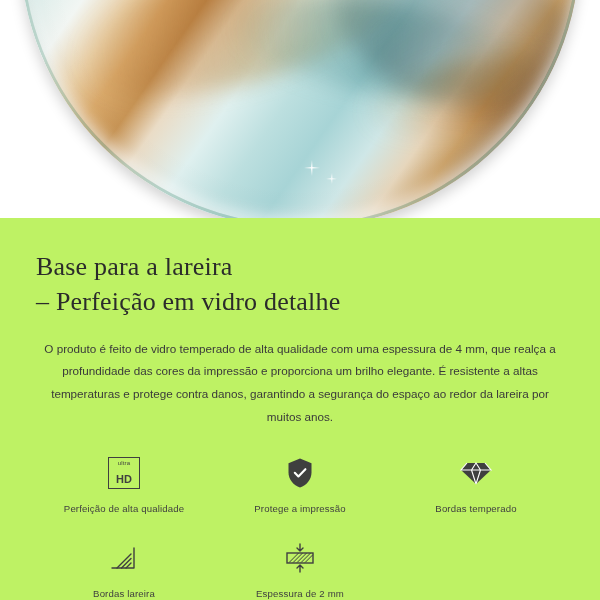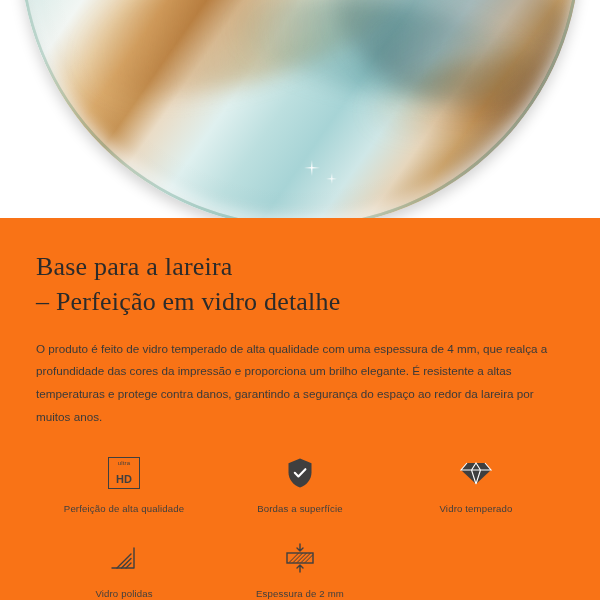--- a/index.html
+++ b/index.html
@@ -10,21 +10,21 @@
     width: 600px;
     height: 600px;
     background: #ffffff;
     font-family: "Liberation Sans", sans-serif;
     overflow: hidden;
   }
   .page {
     position: relative;
     width: 600px;
     height: 600px;
-    background: #f97316;
+    background: #bef264;
   }
 
   
   .hero {
     position: relative;
     width: 600px;
     height: 218px;
     overflow: hidden;
     background: #ffffff;
   }
@@ -107,20 +107,21 @@
     letter-spacing: .2px;
   }
   .headline .l2 { display: block; }
   .body-text {
     font-family: "Liberation Sans", sans-serif;
     font-size: 11.7px;
     line-height: 1.95;
     color: #3a3a3a;
     margin: 0 0 6px 0;
     max-width: 534px;
+    text-align: center;
   }
 
   
   .features {
     margin-top: 18px;
     display: grid;
     grid-template-columns: repeat(3, 1fr);
     row-gap: 10px;
   }
   .feature {
@@ -203,41 +204,41 @@
         <div class="cap">Perfeição de alta qualidade</div>
       </div>
 
       <div class="feature">
         <div class="ic">
           <svg width="34" height="38" viewBox="0 0 34 38">
             <path d="M17 4.5 5.5 9.2v9.1c0 7.6 5 12.9 11.5 15.2 6.5-2.3 11.5-7.6 11.5-15.2V9.2z" fill="#3f3f3f"></path>
             <path d="M11.8 18.8l3.6 3.7 7-7.3" fill="none" stroke="#ffffff" stroke-width="2.1" stroke-linecap="round" stroke-linejoin="round"></path>
           </svg>
         </div>
-        <div class="cap">Bordas a superfície</div>
+        <div class="cap">Protege a impressão</div>
       </div>
 
       <div class="feature">
         <div class="ic">
           <svg width="36" height="34" viewBox="0 0 36 34">
             <path d="M9 7h18l6 7-15 14L3 14z" fill="#3f3f3f"></path>
             <path d="M9 7l-6 7h30l-6-7M13.5 14L18 28M22.5 14L18 28M13.5 14L18 7l4.5 7" fill="none" stroke="#ffffff" stroke-width="1.1"></path>
           </svg>
         </div>
-        <div class="cap">Vidro temperado</div>
+        <div class="cap">Bordas temperado</div>
       </div>
 
       <div class="feature">
         <div class="ic">
           <svg width="34" height="32" viewBox="0 0 34 32">
             <path class="stroke" d="M5 26h22V6"></path>
             <path class="stroke" d="M10 26 24 12M14.5 26 24 16.5M19 26 24 21"></path>
           </svg>
         </div>
-        <div class="cap">Vidro polidas</div>
+        <div class="cap">Bordas lareira</div>
       </div>
 
       <div class="feature">
         <div class="ic">
           <svg width="40" height="34" viewBox="0 0 40 34">
             <path class="stroke" d="M20 3v7M20 10l-3-3M20 10l3-3"></path>
             <path class="stroke" d="M20 31v-7M20 24l-3 3M20 24l3 3"></path>
             <rect x="7" y="12" width="26" height="10" fill="none" stroke="#3f3f3f" stroke-width="1.4"></rect>
             <path d="M9 21.6 18.6 12M13 21.6 22.6 12M17 21.6 26.6 12M21 21.6 30.6 12M25 21.6 32.8 13.8" stroke="#3f3f3f" stroke-width="1" fill="none"></path>
           </svg>

